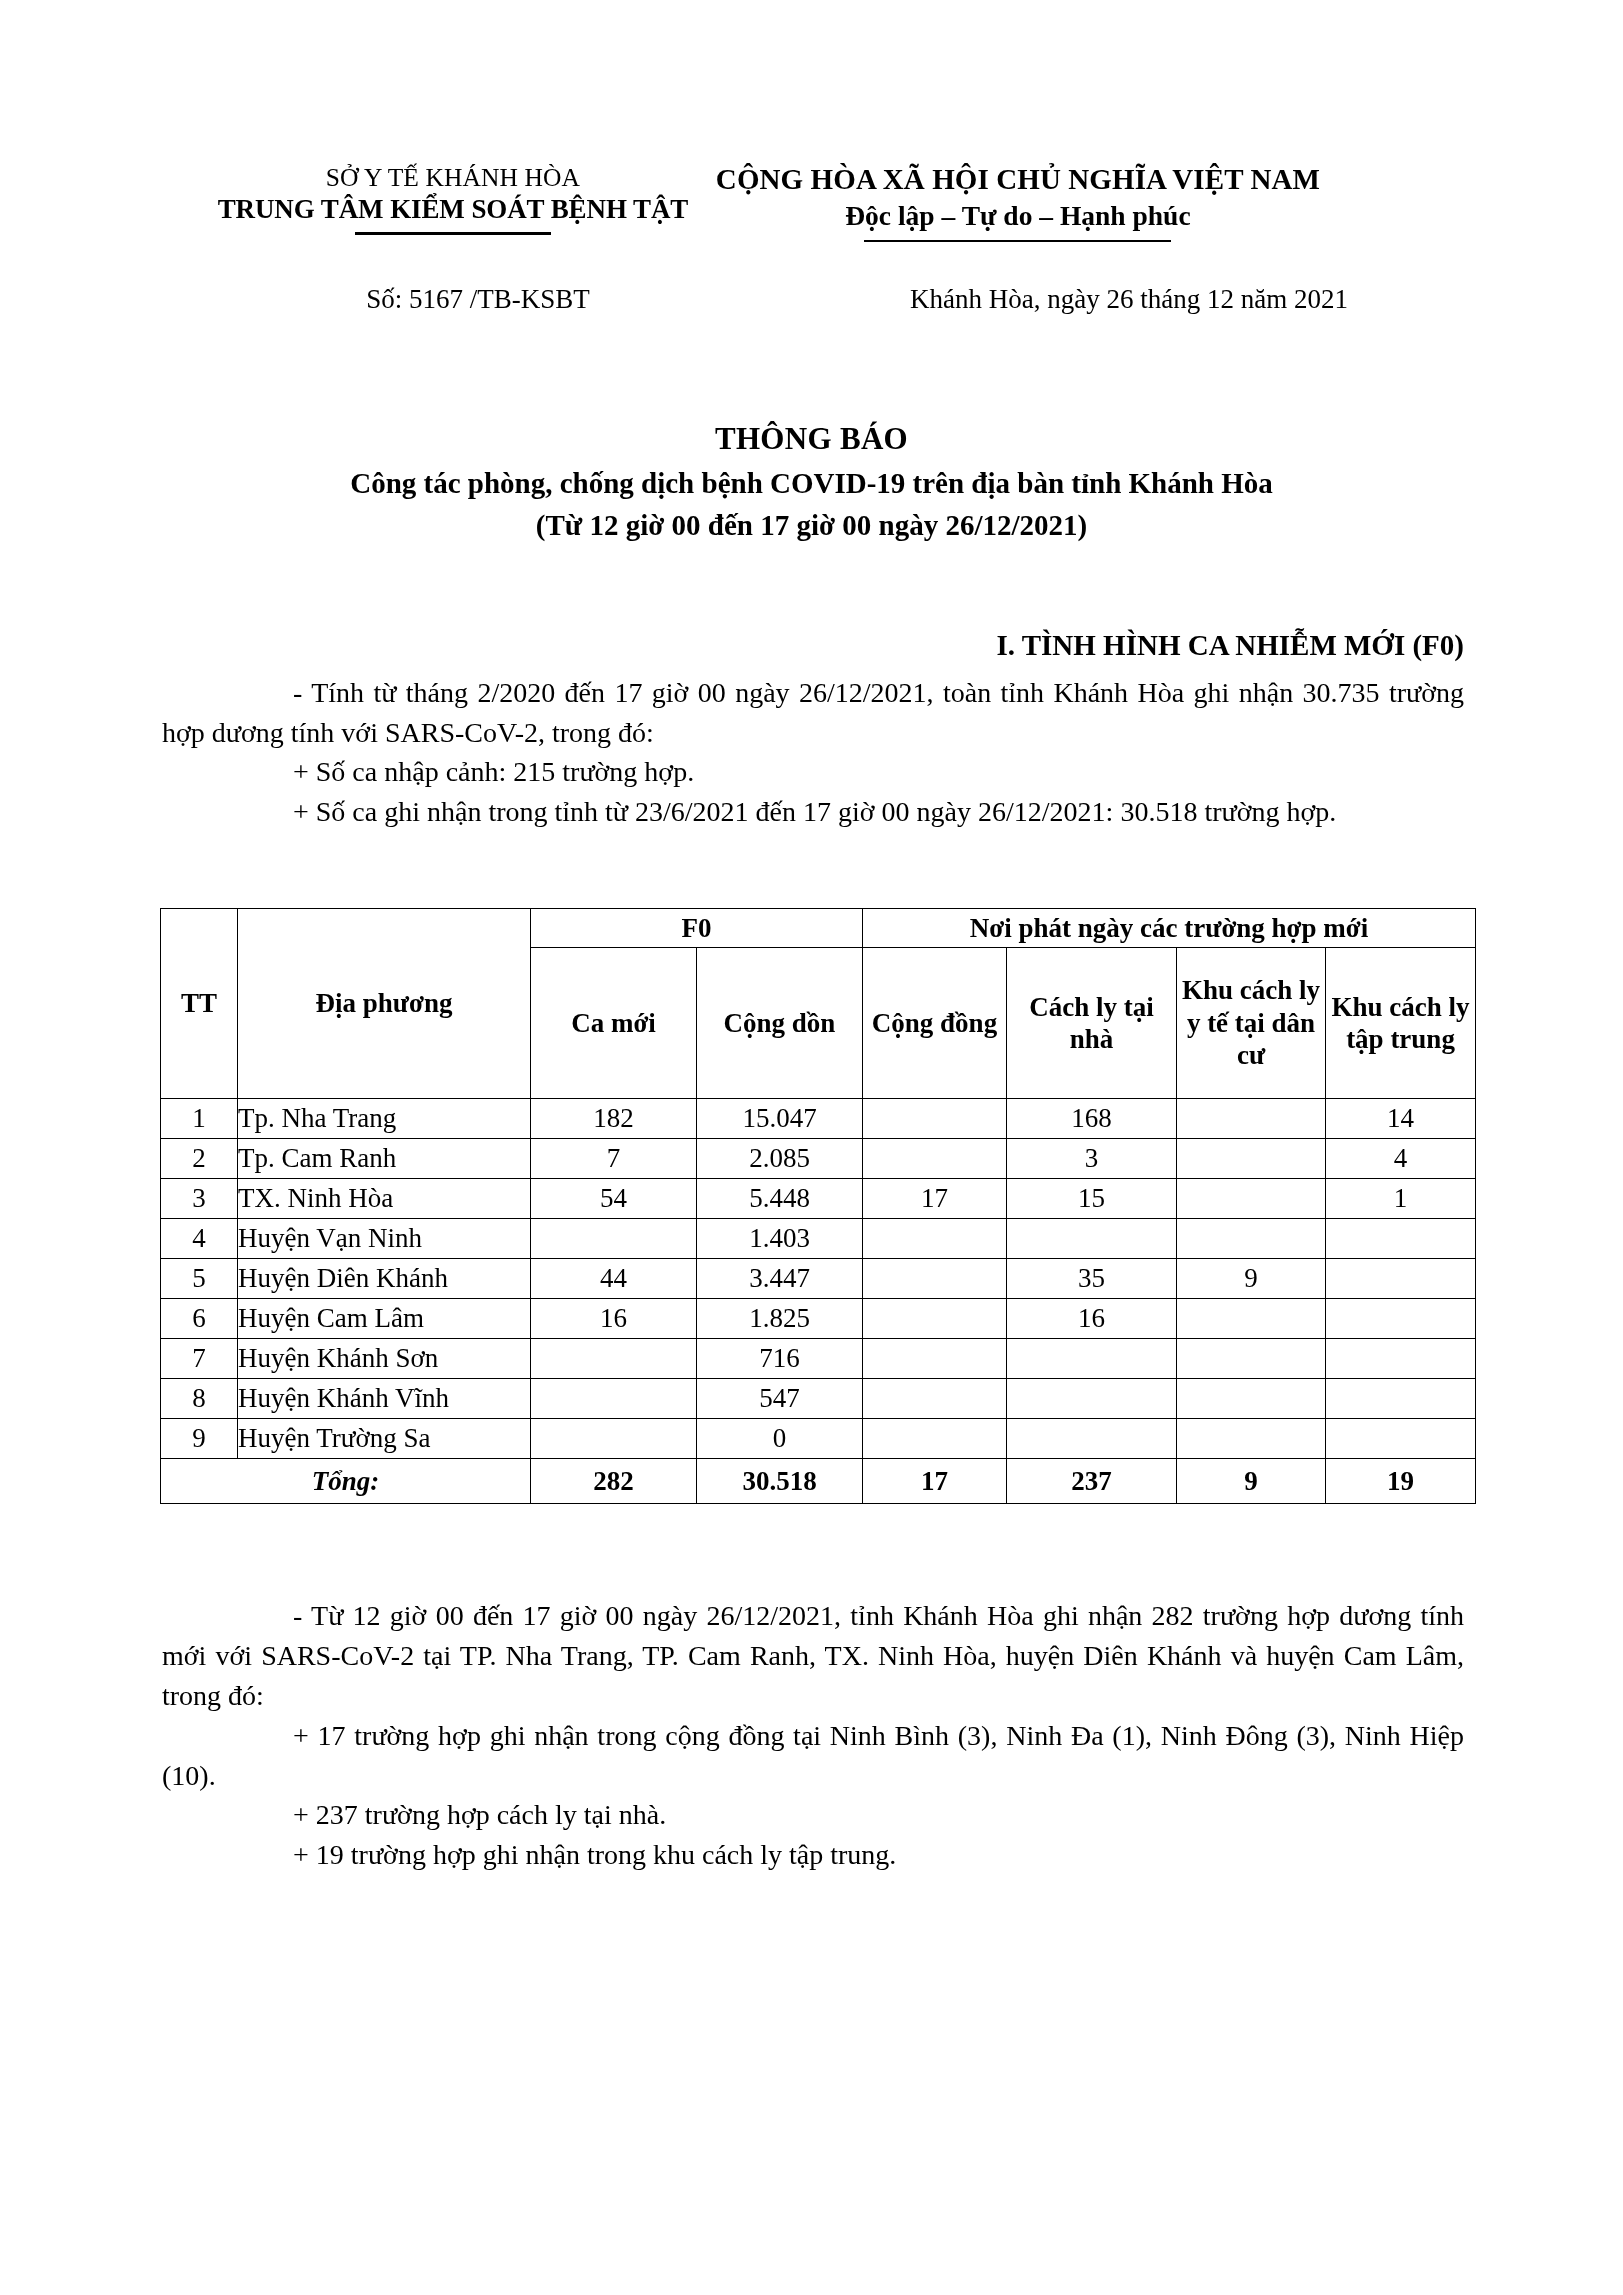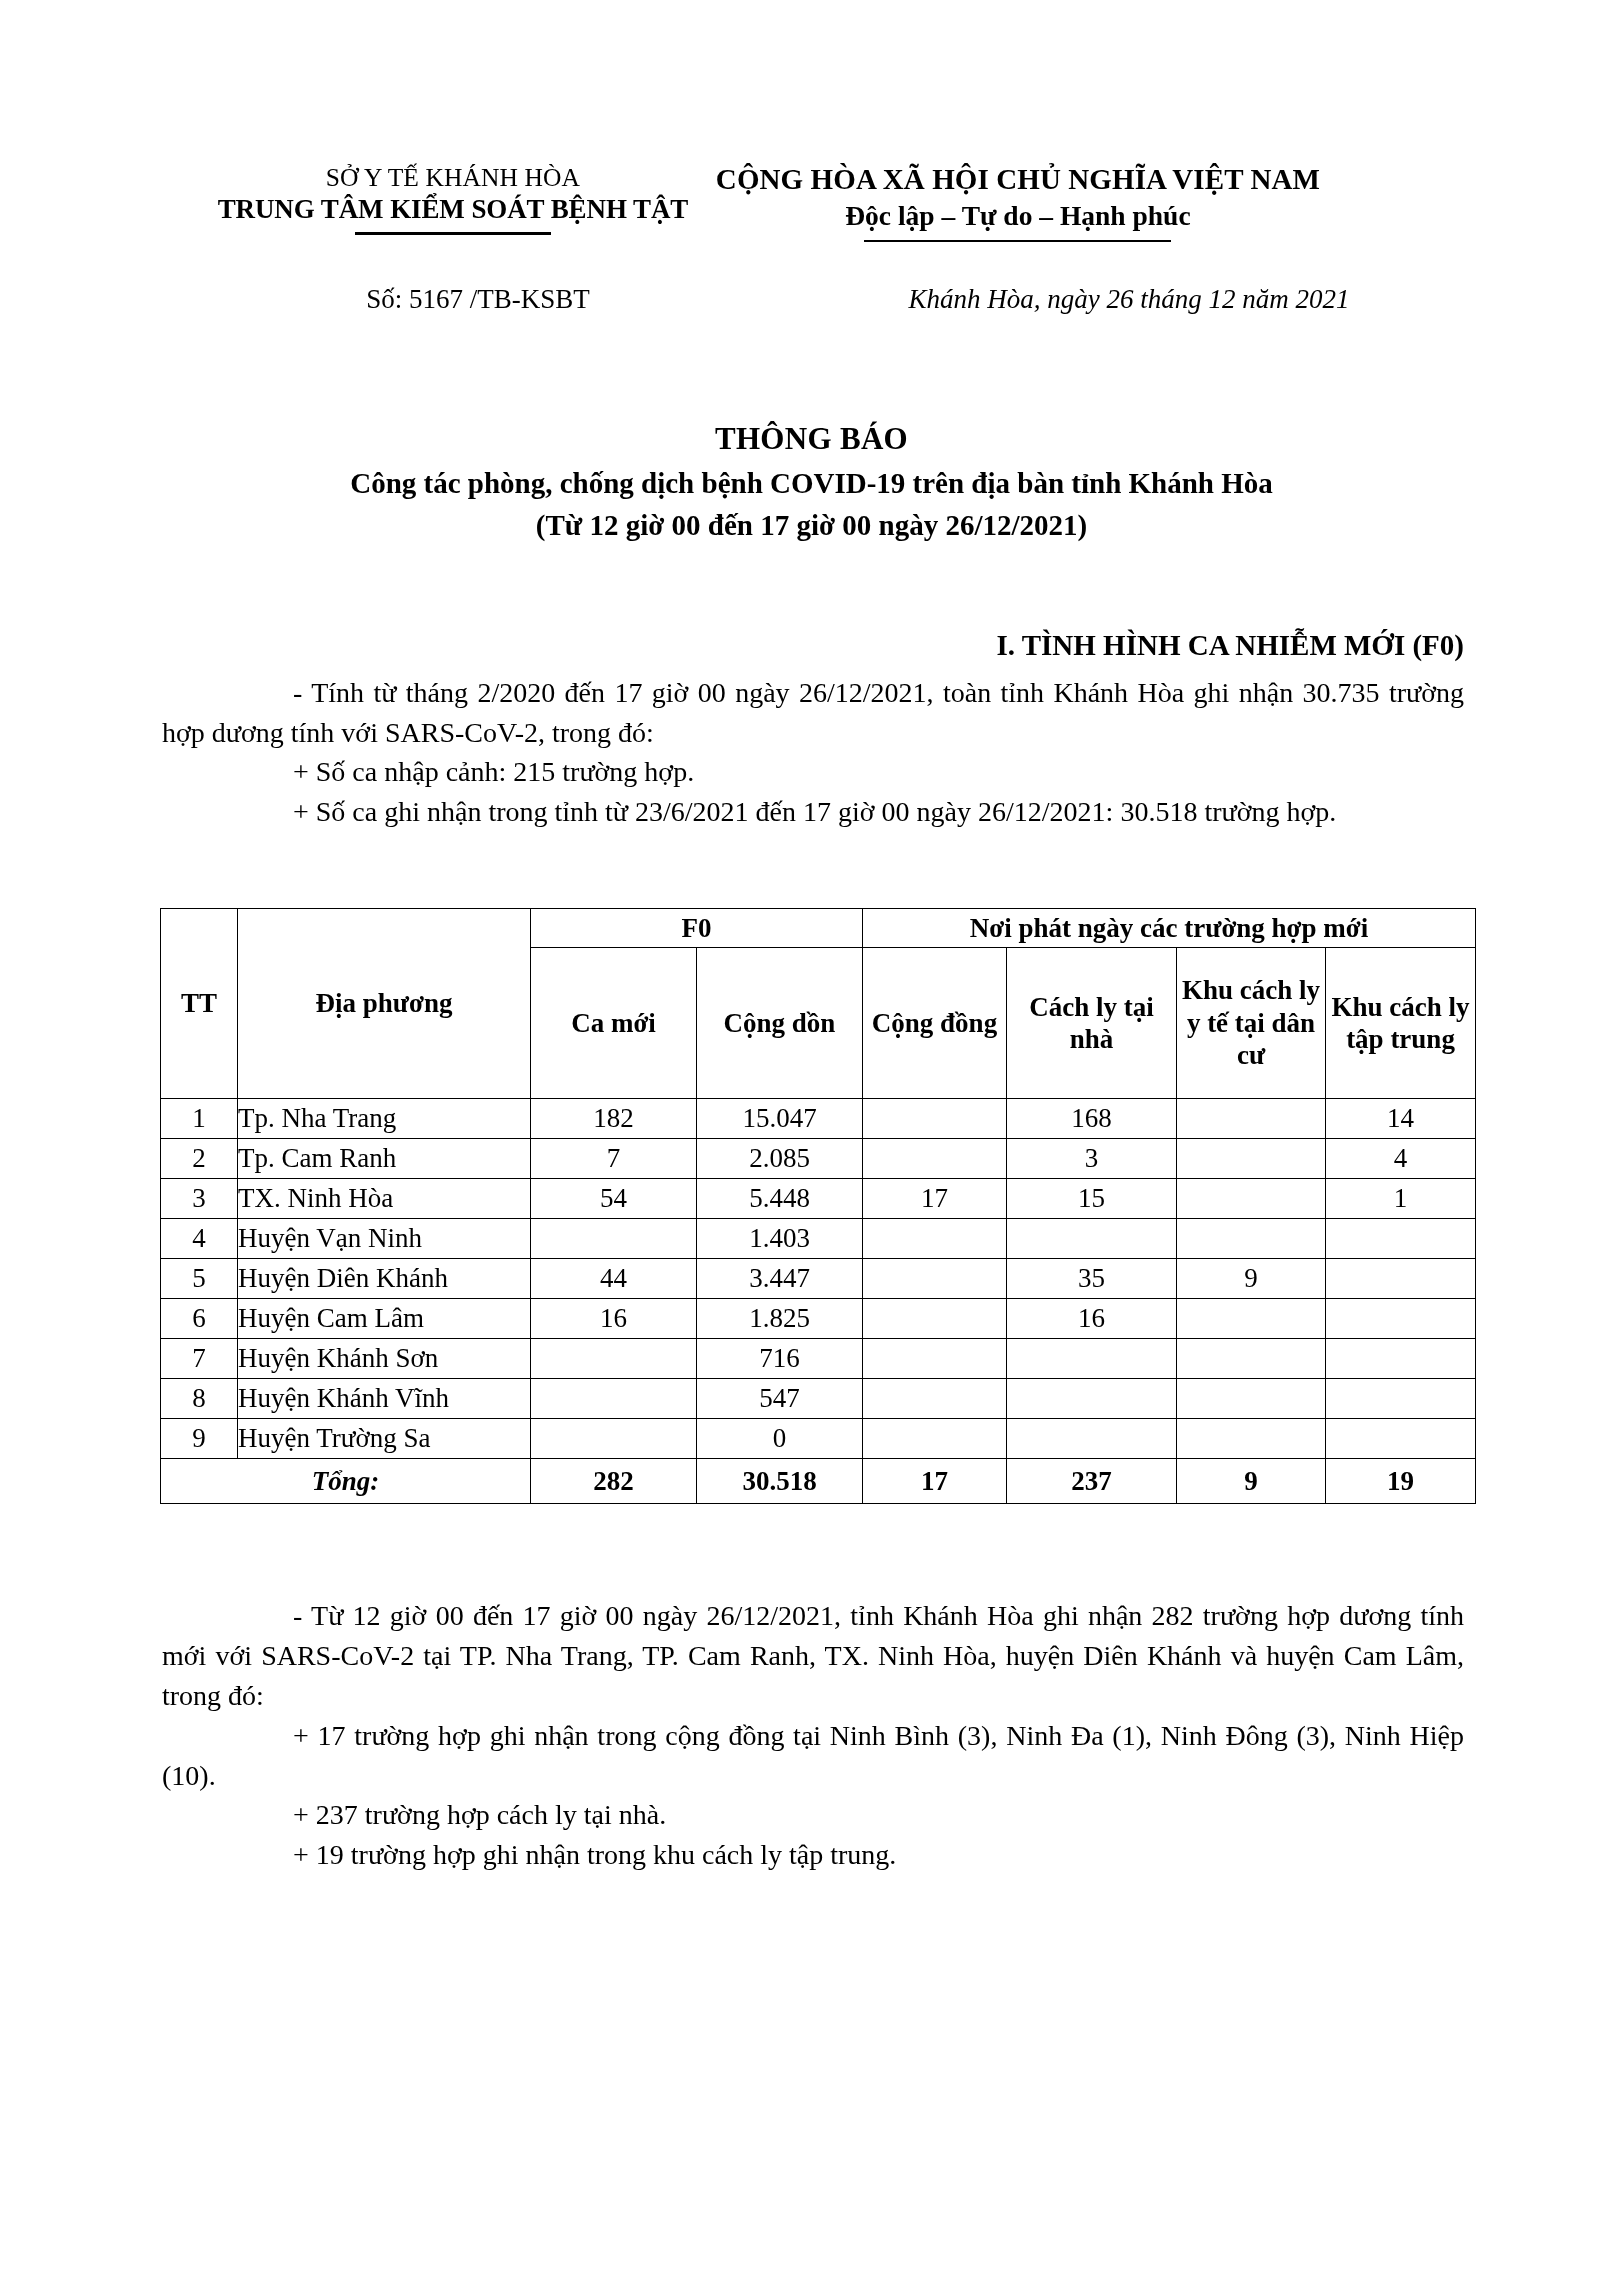--- a/index.html
+++ b/index.html
@@ -89,21 +89,20 @@
     margin-left: 190px;
     text-align: center;
     font-size: 27px;
     white-space: nowrap;
   }
   .docdate {
     flex: 1;
     text-align: center;
     margin-right: 131px;
     font-size: 27px;
-    font-style: italic;
     white-space: nowrap;
   }
 
   
   .title-block {
     position: absolute;
     top: 419px;
     left: 0;
     width: 1623px;
     text-align: center;

